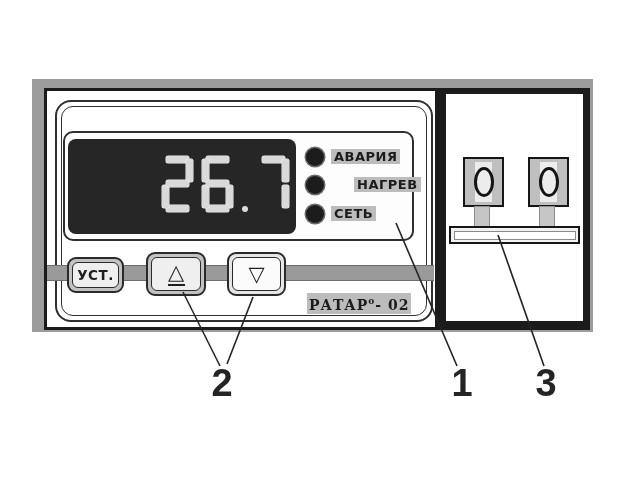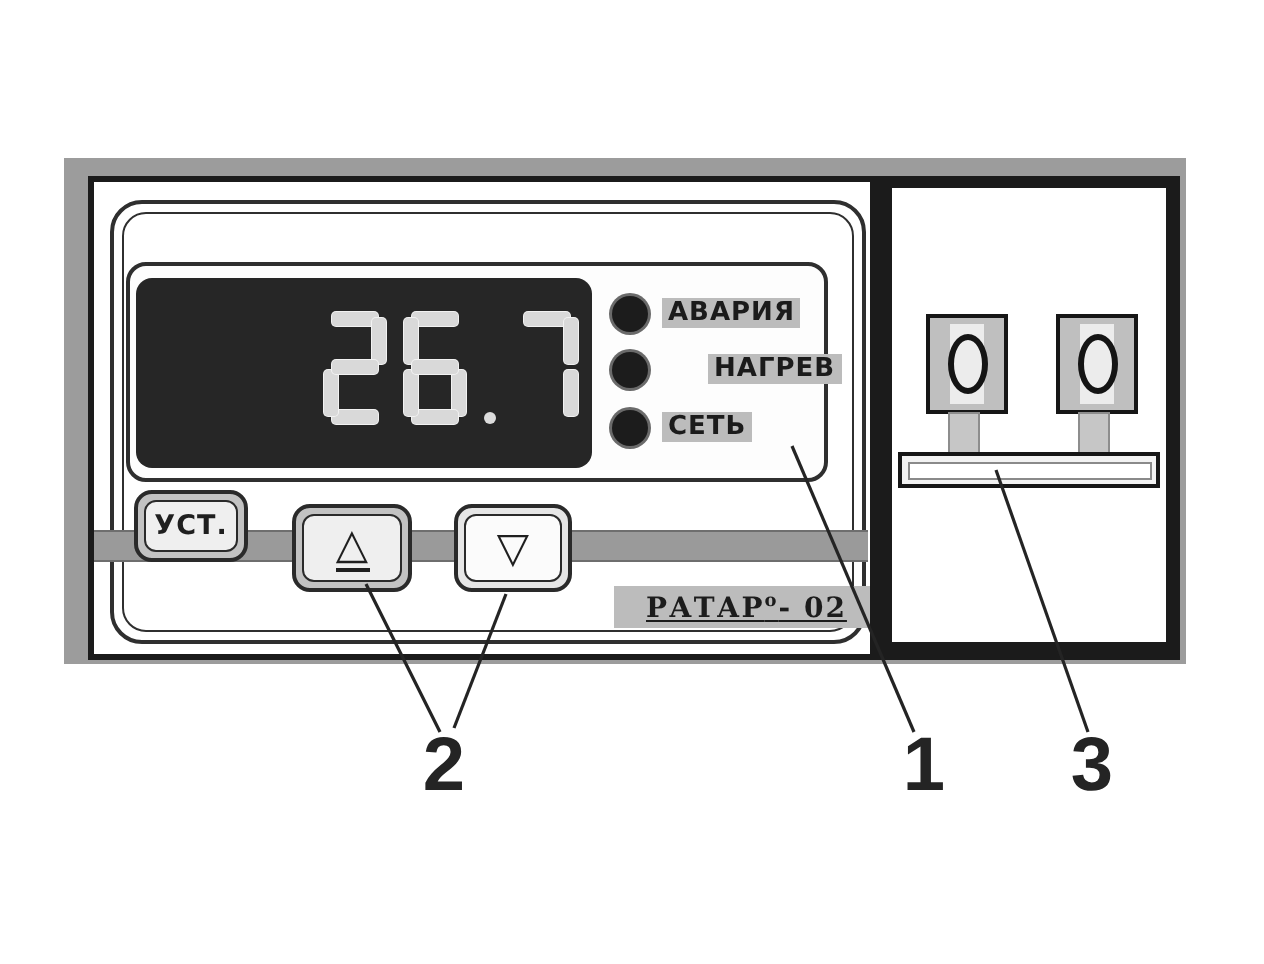--- a/index.html
+++ b/index.html
@@ -34,30 +34,30 @@
   .led{position:absolute;width:18px;height:18px;border-radius:50%;background:var(--led,#1c1c1c);
        box-shadow:0 0 0 1.5px #6a6a6a;}
   .led-label{position:absolute;left:331px;font-size:13px;font-weight:bold;color:#1b1b1b;
              background:var(--labelbg,#bcbcbc);padding:0 3px;letter-spacing:0.5px;line-height:15px;}
   
   .strip{position:absolute;left:47px;top:265px;width:387px;height:16px;background:#9a9a9a;
          border-top:1px solid #6e6e6e;border-bottom:1px solid #6e6e6e;box-sizing:border-box;}
   .btn{position:absolute;box-sizing:border-box;border:2px solid #2a2a2a;border-radius:9px;background:#c2c2c2;}
   .btn-inner{position:absolute;inset:3px;border:1.5px solid #2a2a2a;border-radius:6px;background:#efefef;
              display:flex;flex-direction:column;align-items:center;justify-content:center;}
-  .btn-set{left:67px;top:245px;width:57px;height:36px;}
+  .btn-set{left:67px;top:257px;width:57px;height:36px;}
   .btn-up{left:146px;top:252px;width:60px;height:44px;}
   .btn-down{left:227px;top:252px;width:59px;height:44px;background:#e6e6e6;}
   .btn-down .btn-inner{background:#fbfbfb;}
   .btn-set-label{font-size:13.5px;font-weight:bold;color:#1f1f1f;letter-spacing:0.5px;}
   .arrow-glyph{font-size:21px;line-height:1;color:#1f1f1f;font-family:"DejaVu Sans",sans-serif;}
   .arrow-underline{width:17px;height:2.5px;background:#1f1f1f;margin-top:1px;}
   
   .brand{position:absolute;left:307px;top:293px;font-family:"DejaVu Serif",serif;font-weight:bold;
-         font-size:14px;color:#1c1c1c;background:var(--labelbg,#bcbcbc);padding:0 16px;letter-spacing:1px;line-height:17px;text-decoration:underline;}
+         font-size:14px;color:#1c1c1c;background:var(--labelbg,#bcbcbc);padding:0 2px;letter-spacing:1px;line-height:17px;}
   .brand sup{font-size:9px;}
   
   .right-box{position:absolute;left:435px;top:88px;width:155px;height:242px;box-sizing:border-box;
              border-style:solid;border-color:var(--frame,#1b1b1b);border-width:6px 7px 9px 11px;background:#fff;}
   .term{position:absolute;width:41px;height:50px;box-sizing:border-box;border:2.5px solid #161616;background:#bfbfbf;}
   .term-stripe{position:absolute;left:26%;top:6%;width:48%;height:88%;background:#ececec;}
   .term-oval{position:absolute;left:50%;top:50%;transform:translate(-50%,-50%);width:20px;height:30px;
              border:3px solid #141414;border-radius:50%;box-sizing:border-box;}
   .term-1{left:463px;top:157px;}
   .term-2{left:528px;top:157px;}

